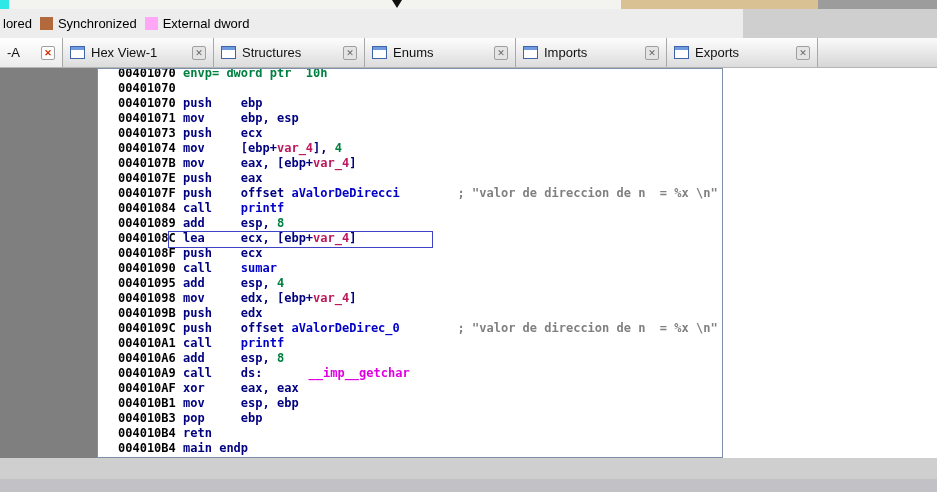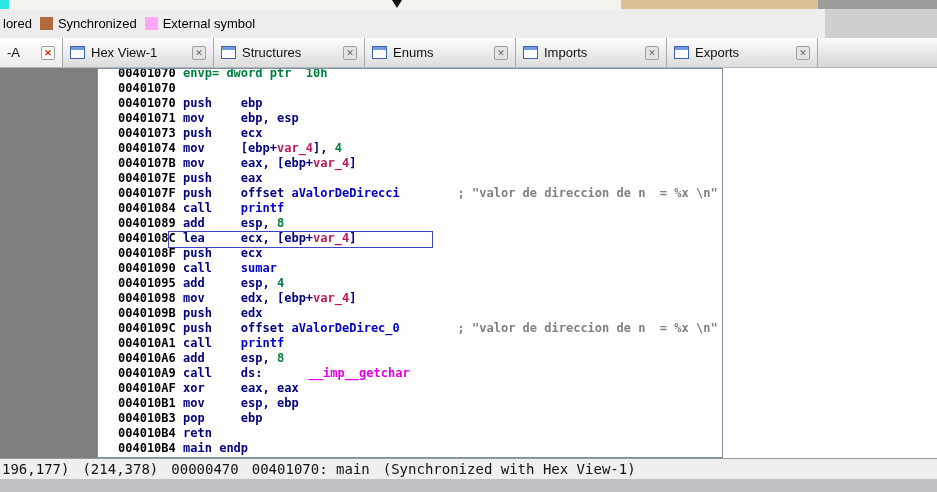--- a/index.html
+++ b/index.html
@@ -4,21 +4,21 @@
 <style>
   html,body{margin:0;padding:0;background:#ffffff;}
   .screen{position:relative;width:937px;height:492px;background:#cfcfcf;font-family:"Liberation Sans",sans-serif;overflow:hidden;}
 
   
   .nav-band{position:absolute;top:0;left:0;width:937px;height:9px;display:flex;}
   .nav-seg{height:9px;flex:0 0 auto;}
   .nav-marker{position:absolute;top:0;width:0;height:0;border-left:5px solid transparent;border-right:5px solid transparent;border-top:8px solid #101010;}
 
   
-  .legend{position:absolute;top:9px;left:0;width:825px;height:29px;background:#ededed;display:flex;align-items:center;gap:8px;padding-left:3px;box-sizing:border-box;font-size:13px;color:#000;}
+  .legend{position:absolute;top:9px;left:0;width:743px;height:29px;background:#ededed;display:flex;align-items:center;gap:8px;padding-left:3px;box-sizing:border-box;font-size:13px;color:#000;}
   .legend-item{display:flex;align-items:center;gap:5px;}
   .swatch{width:13px;height:13px;display:inline-block;}
 
   
   .tabbar{position:absolute;top:38px;left:0;width:937px;height:30px;background:linear-gradient(#fafafa,#d6d6d6);display:flex;align-items:stretch;border-bottom:1px solid #b5b5b5;box-sizing:border-box;}
   .tab{box-sizing:border-box;display:flex;align-items:center;padding:0 7px;border-right:1px solid #a8a8a8;background:linear-gradient(#fdfdfd,#dcdcdc);font-size:13px;color:#111;cursor:default;}
   .tab.first{width:63px;background:linear-gradient(#ffffff,#ececec);}
   .tab.std{width:151px;}
   .tab-icon{width:15px;height:13px;box-sizing:border-box;border:1px solid #3f63a8;background:linear-gradient(180deg,#6f9ae0 0 3px,#ffffff 3px);margin-right:6px;flex:0 0 auto;}
   .tab-label{flex:1;white-space:nowrap;overflow:hidden;}
@@ -60,21 +60,21 @@
   <div class="legend">
       <div class="legend-item">
         <span>lored</span>
       </div>
       <div class="legend-item">
         <span class="swatch" style="background: rgb(178, 106, 60);"></span>
         <span>Synchronized</span>
       </div>
       <div class="legend-item">
         <span class="swatch" style="background: rgb(255, 166, 246);"></span>
-        <span>External symbol</span>
+        <span>External dword</span>
       </div>
     </div>
   <div class="tabbar">
       <div class="tab first">
         <span class="tab-label">-A</span>
         <span class="tab-close red">✕</span>
       </div>
       <div class="tab std">
         <span class="tab-icon"></span>
         <span class="tab-label">Hex View-1</span>
@@ -101,21 +101,14 @@
         <span class="tab-close">✕</span>
       </div>
     </div>
   <div class="content">
     <div class="mdi-left"></div>
     <div class="disasm">
       <div class="asm-lines"><div class="asm-line"><span class="a-addr">00401070 </span><span class="c-def">envp= dword ptr  10h</span></div><div class="asm-line"><span class="a-addr">00401070 </span></div><div class="asm-line"><span class="a-addr">00401070 </span><span class="c-code">push    ebp</span></div><div class="asm-line"><span class="a-addr">00401071 </span><span class="c-code">mov     ebp, esp</span></div><div class="asm-line"><span class="a-addr">00401073 </span><span class="c-code">push    ecx</span></div><div class="asm-line"><span class="a-addr">00401074 </span><span class="c-code">mov     [ebp+</span><span class="c-var">var_4</span><span class="c-code">], </span><span class="c-num">4</span></div><div class="asm-line"><span class="a-addr">0040107B </span><span class="c-code">mov     eax, [ebp+</span><span class="c-var">var_4</span><span class="c-code">]</span></div><div class="asm-line"><span class="a-addr">0040107E </span><span class="c-code">push    eax</span></div><div class="asm-line"><span class="a-addr">0040107F </span><span class="c-code">push    offset </span><span class="c-name">aValorDeDirecci</span><span class="c-code">        </span><span class="c-comment">; "valor de direccion de n  = %x \n"</span></div><div class="asm-line"><span class="a-addr">00401084 </span><span class="c-code">call    </span><span class="c-func">printf</span></div><div class="asm-line"><span class="a-addr">00401089 </span><span class="c-code">add     esp, </span><span class="c-num">8</span></div><div class="asm-line"><span class="a-addr">0040108C </span><span class="c-code">lea     ecx, [ebp+</span><span class="c-var">var_4</span><span class="c-code">]</span></div><div class="asm-line"><span class="a-addr">0040108F </span><span class="c-code">push    ecx</span></div><div class="asm-line"><span class="a-addr">00401090 </span><span class="c-code">call    </span><span class="c-func">sumar</span></div><div class="asm-line"><span class="a-addr">00401095 </span><span class="c-code">add     esp, </span><span class="c-num">4</span></div><div class="asm-line"><span class="a-addr">00401098 </span><span class="c-code">mov     edx, [ebp+</span><span class="c-var">var_4</span><span class="c-code">]</span></div><div class="asm-line"><span class="a-addr">0040109B </span><span class="c-code">push    edx</span></div><div class="asm-line"><span class="a-addr">0040109C </span><span class="c-code">push    offset </span><span class="c-name">aValorDeDirec_0</span><span class="c-code">        </span><span class="c-comment">; "valor de direccion de n  = %x \n"</span></div><div class="asm-line"><span class="a-addr">004010A1 </span><span class="c-code">call    </span><span class="c-func">printf</span></div><div class="asm-line"><span class="a-addr">004010A6 </span><span class="c-code">add     esp, </span><span class="c-num">8</span></div><div class="asm-line"><span class="a-addr">004010A9 </span><span class="c-code">call    ds:</span><span class="c-import">__imp__getchar</span></div><div class="asm-line"><span class="a-addr">004010AF </span><span class="c-code">xor     eax, eax</span></div><div class="asm-line"><span class="a-addr">004010B1 </span><span class="c-code">mov     esp, ebp</span></div><div class="asm-line"><span class="a-addr">004010B3 </span><span class="c-code">pop     ebp</span></div><div class="asm-line"><span class="a-addr">004010B4 </span><span class="c-code">retn</span></div><div class="asm-line"><span class="a-addr">004010B4 </span><span class="c-code">main endp</span></div><div class="asm-line"><span class="a-addr">004010B4 </span></div></div>
       <div class="selbox"></div>
     </div>
   </div>
-  <div class="statusbar">
-    <span>196,177)</span>
-    <span>(214,378)</span>
-    <span>00000470</span>
-    <span>00401070: main</span>
-    <span>(Synchronized with Hex View-1)</span>
-  </div>
   <div class="bottom-strip"></div>
 </div>
 
 </body></html>

